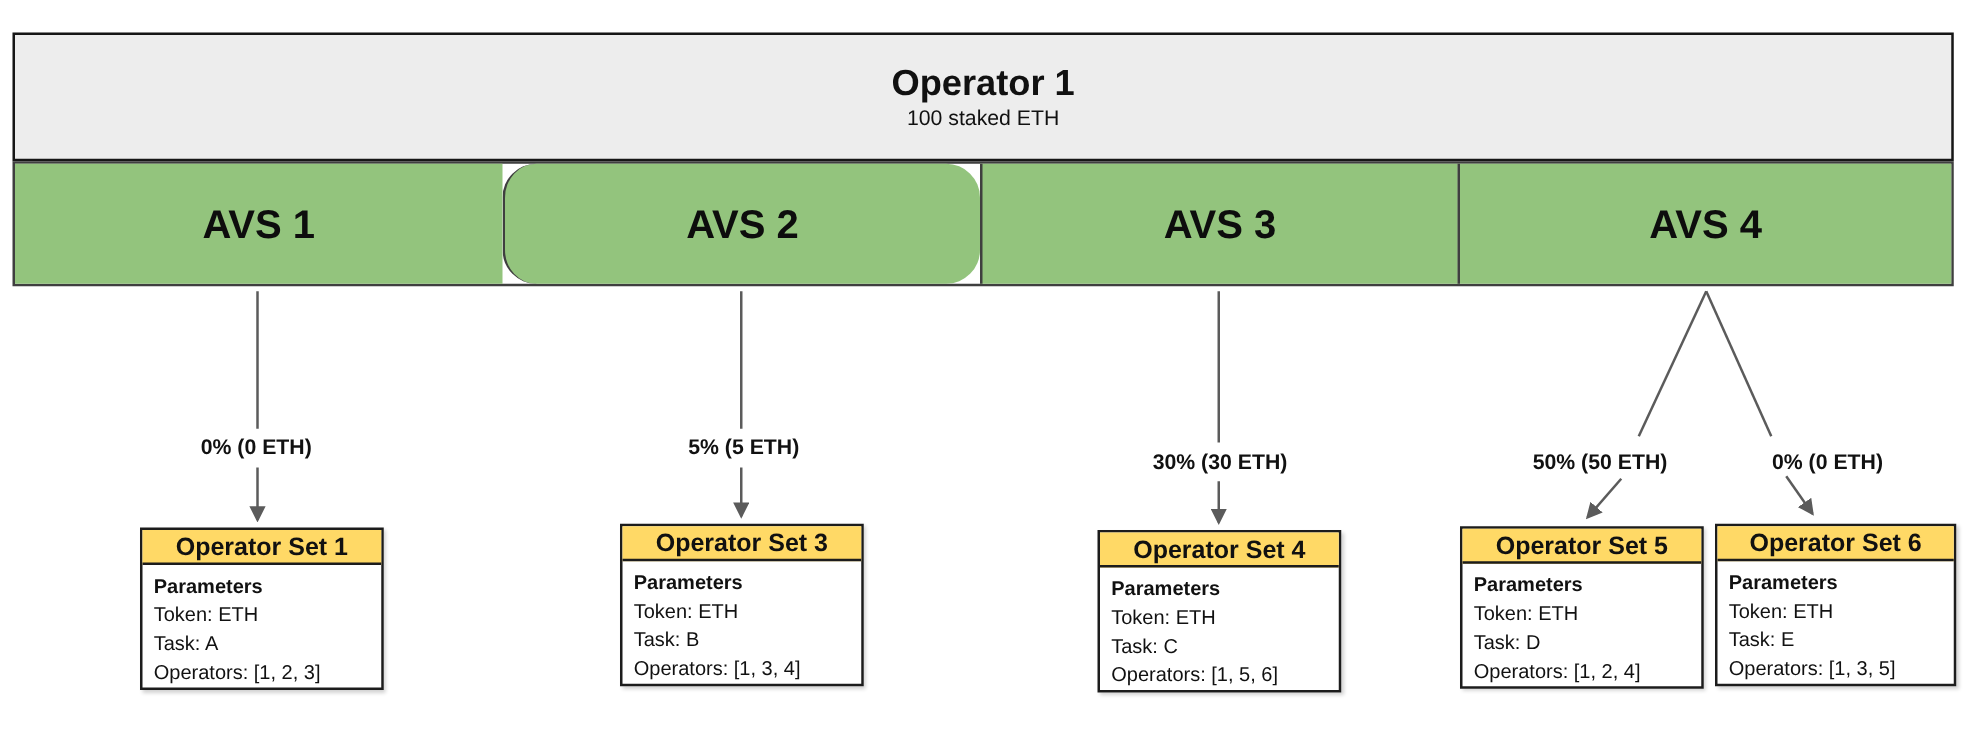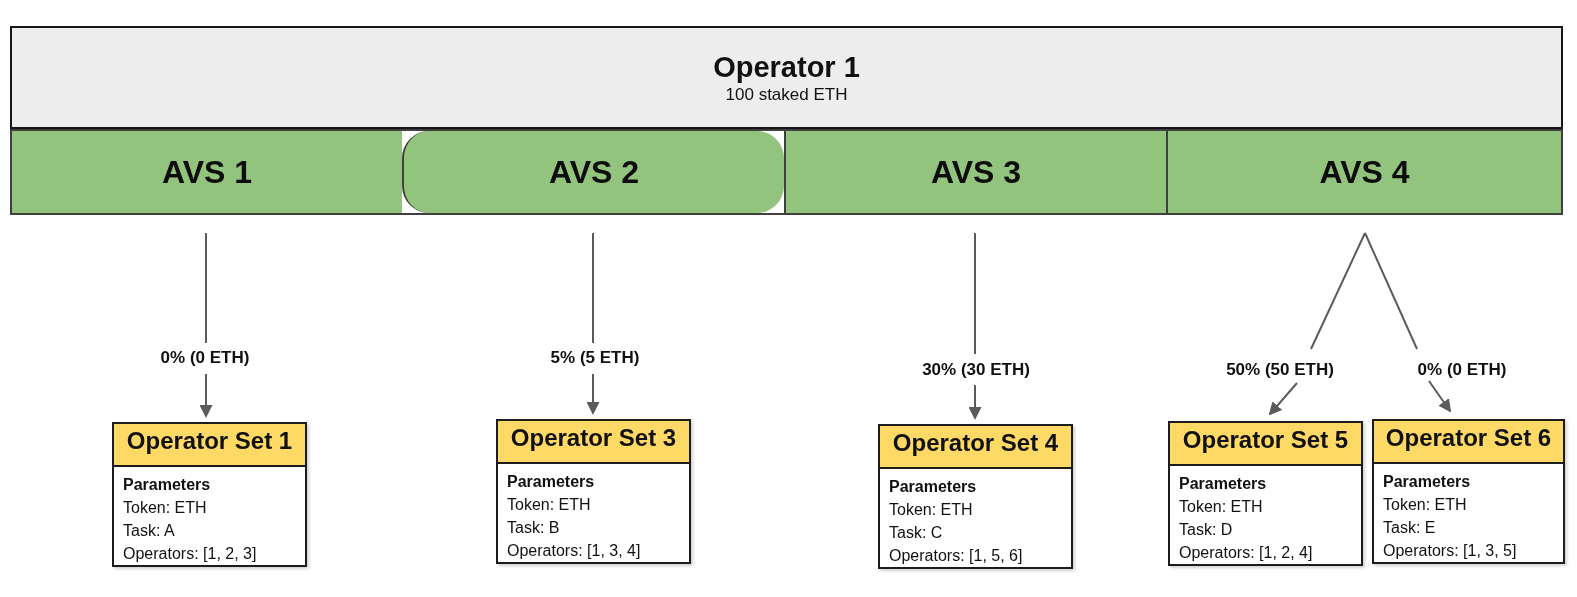--- a/index.html
+++ b/index.html
@@ -42,21 +42,21 @@
     font-size: 17px;
     line-height: 22px;
   }
 
   
   .avs-row {
     position: absolute;
     left: 10px;
     top: 117px;
     width: 1553px;
-    height: 86px;
+    height: 100px;
     box-sizing: border-box;
     border: 2px solid #3f3f3f;
     display: flex;
   }
   .avs-cell {
     background: #93c47d;
     display: flex;
     align-items: center;
     justify-content: center;
     box-sizing: border-box;
@@ -97,23 +97,23 @@
     width: 195px;
     box-sizing: border-box;
     background: #ffffff;
     border: 2px solid #1c1c1c;
     box-shadow: 2px 2px 3px rgba(0,0,0,0.18);
   }
   .opset-header {
     background: #ffd966;
     border-bottom: 2px solid #1c1c1c;
     text-align: center;
-    font-size: 24px;
-    font-weight: bold;
-    padding: 3px 0 10px 0;
+    font-size: 20px;
+    font-weight: bold;
+    padding: 3px 0 0 0;
   }
   .opset-body {
     padding: 6px 9px 0 9px;
     font-size: 16px;
     line-height: 23px;
   }
   .param-heading { font-weight: bold; }
   .param-line { font-weight: normal; }
 </style>
 </head>

